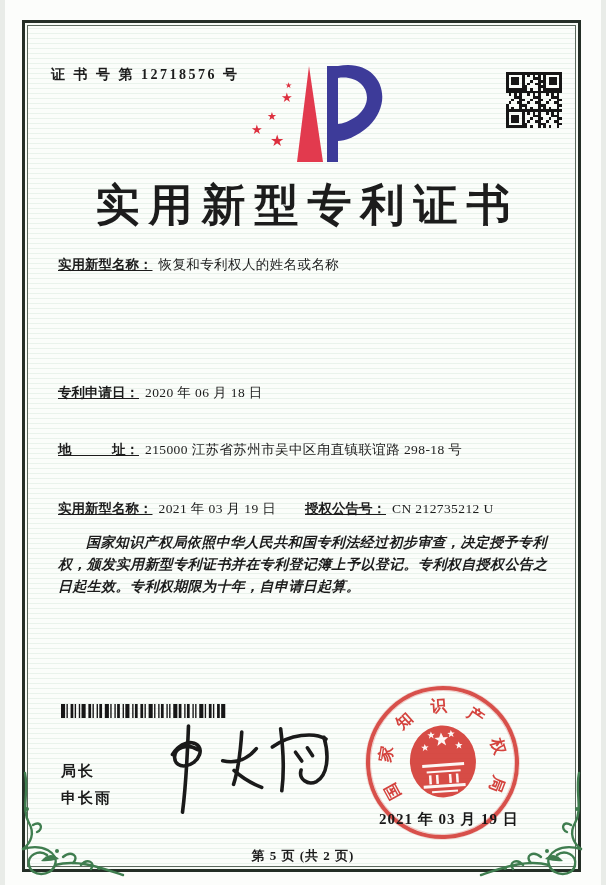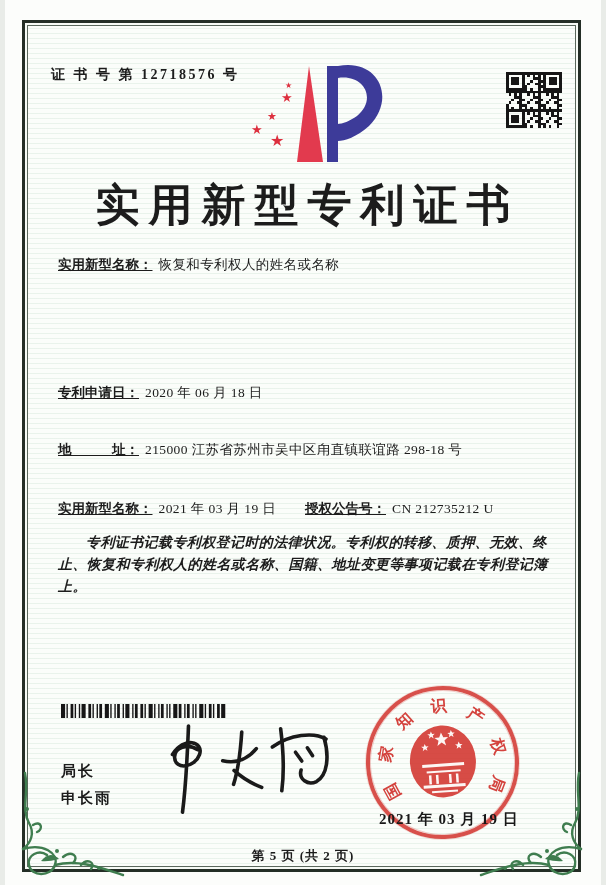--- a/index.html
+++ b/index.html
@@ -352,21 +352,21 @@
     <span class="flabel">地　　　址：</span><span class="fvalue">215000 江苏省苏州市吴中区甪直镇联谊路 298-18 号</span>
   </div>
   <div class="frow" style="top:500px">
     <span class="flabel">实用新型名称：</span><span class="fvalue">2021 年 03 月 19 日</span>
     <span class="fpair2">
       <span class="flabel">授权公告号：</span><span class="fvalue">CN 212735212 U</span>
     </span>
   </div>
 
   <div class="paras">
-    <p>专利证书记载专利权登记时的法律状况。专利权的转移、质押、无效、终止、恢复和专利权人的姓名或名称、国籍、地址变更等事项记载在专利登记簿上。</p>
+    <p>国家知识产权局依照中华人民共和国专利法经过初步审查，决定授予专利权，颁发实用新型专利证书并在专利登记簿上予以登记。专利权自授权公告之日起生效。专利权期限为十年，自申请日起算。</p>
   </div>
 
   <div class="barcode"><svg viewBox="0 0 122 14" width="167" height="14" preserveAspectRatio="none" fill="#161616">
         <rect x="0" y="0" width="3" height="14"></rect>
         <rect x="4" y="0" width="1" height="14"></rect>
         <rect x="7" y="0" width="2" height="14"></rect>
         <rect x="10" y="0" width="1" height="14"></rect>
         <rect x="13" y="0" width="1" height="14"></rect>
         <rect x="15" y="0" width="3" height="14"></rect>
         <rect x="20" y="0" width="2" height="14"></rect>

